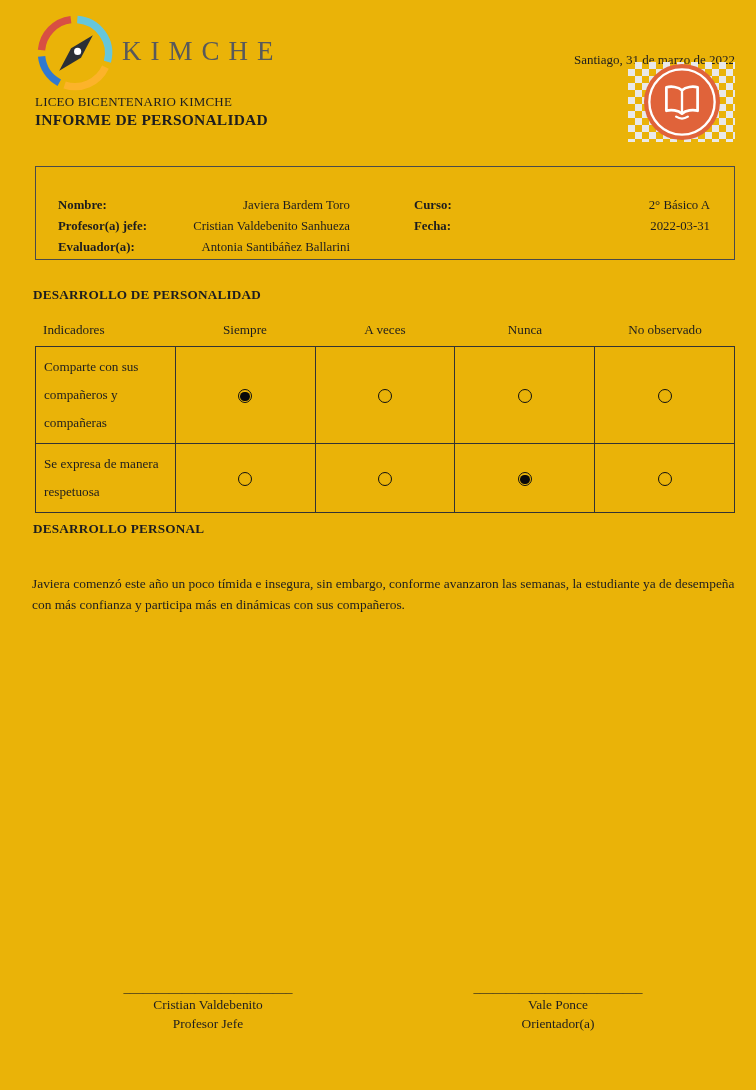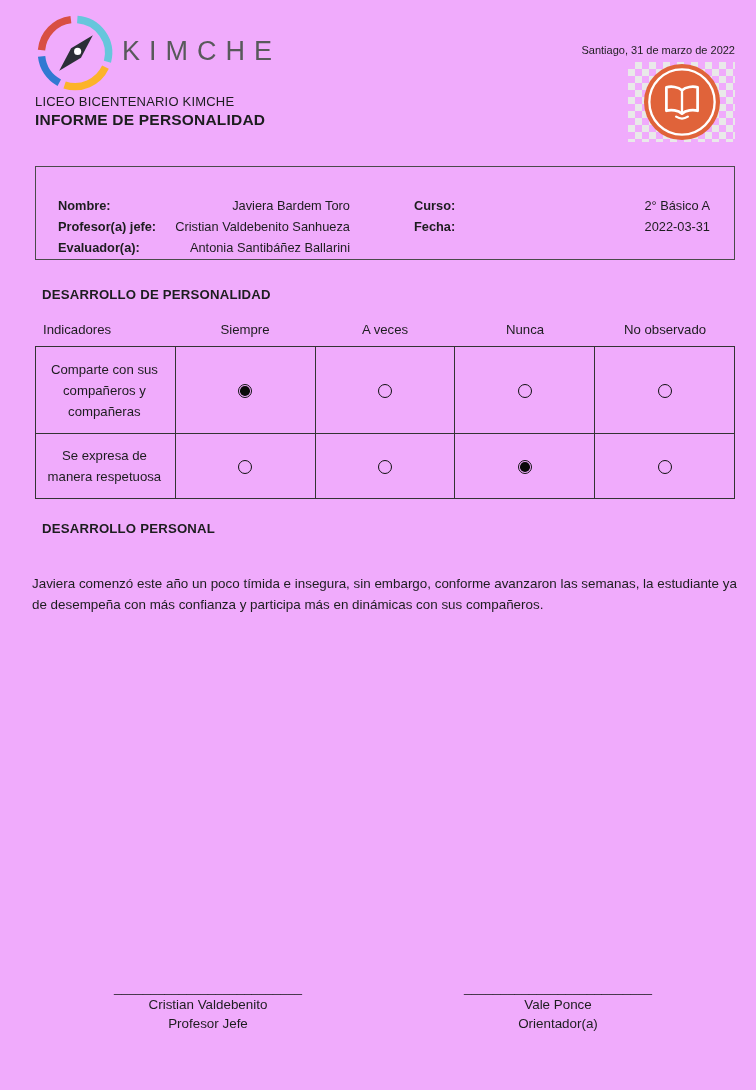--- a/index.html
+++ b/index.html
@@ -1,27 +1,27 @@
 <!DOCTYPE html>
 <html lang="es" style="--logo-red: #d84f43; --logo-cyan: #66c6dc; --logo-blue: #3179d2; --logo-yellow: #fcb32a; --needle-dark: #2b2f36; --brand-gray: #58595b; --badge-orange: #e0633a; --text-dark: #1d1d1f;"><head>
 <meta charset="utf-8">
 <style>
   html,body { margin:0; padding:0; background:#ffffff; }
   .page {
-    position:relative; width:756px; height:1090px; background:#f0abfc;
-    font-family:Liberation Sans, sans-serif;
+    position:relative; width:756px; height:1090px; background:#eab308;
+    font-family:Liberation Serif, serif;
     color:var(--text-dark,#1d1d1f); overflow:hidden;
   }
   
   .compass { position:absolute; left:33px; top:11px; width:84px; height:84px; }
   .brand {
     position:absolute; left:122px; top:36px; font-size:27px; font-weight:300;
     letter-spacing:9px; color:var(--brand-gray,#58595b);
   }
-  .place-date { position:absolute; right:21px; top:44px; font-size:11px;text-align:center; }
+  .place-date { position:absolute; right:21px; top:52px; font-size:13px;text-align:center; }
   .badge {
     position:absolute; left:628px; top:62px; width:107px; height:80px;
     display:flex; align-items:center; justify-content:center;
     background-image:
       linear-gradient(45deg,#e9e9e9 25%,transparent 25%,transparent 75%,#e9e9e9 75%),
       linear-gradient(45deg,#e9e9e9 25%,transparent 25%,transparent 75%,#e9e9e9 75%);
     background-size:14px 14px; background-position:0 0,7px 7px;
   }
   .school { position:absolute; left:35px; top:94px; font-size:13px; letter-spacing:.2px;text-align:center; }
   .report-title { position:absolute; left:35px; top:111px; font-size:15.5px; font-weight:700; letter-spacing:.2px; }
@@ -29,36 +29,36 @@
   .infobox {
     position:absolute; left:35px; top:166px; width:700px; height:94px;
     border:1px solid #4a4a4a; box-sizing:border-box; display:flex;
     padding:28px 24px 0 22px;
   }
   .info-col-left  { width:292px; }
   .info-col-right { width:296px; margin-left:auto; }
   .info-row { display:flex; justify-content:space-between; font-size:12.8px; line-height:21px; }
   .info-row .lbl { font-weight:700; }
   
-  .section-title { position:absolute; left:35px; font-size:13.2px; font-weight:700; letter-spacing:.2px;padding-left:7px; }
+  .section-title { position:absolute; left:26px; font-size:13.2px; font-weight:700; letter-spacing:.2px;padding-left:7px; }
   .st1 { top:287px; } .st2 { top:521px; }
   .ptable-head {
     position:absolute; left:35px; top:322px; width:700px;
     display:grid; grid-template-columns:140px 140px 140px 140px 140px;
     font-size:13.2px;
   }
   .ptable-head .hc { text-align:center; }
   .ptable-head .hc:first-child { text-align:left; padding-left:8px; }
   table.ptable {
     position:absolute; left:35px; top:346px; width:700px;
     border-collapse:collapse; table-layout:fixed;
   }
   table.ptable td { border:1.5px solid #333333; text-align:center; vertical-align:middle; }
   table.ptable td.ind {
-    text-align:center; padding:6px 10px 6px 8px; font-size:13.2px; line-height:21px;
+    text-align:left; padding:6px 10px 6px 8px; font-size:13.2px; line-height:28px;
   }
   table.ptable tr:nth-child(1) td { height:74px; }
   table.ptable tr:nth-child(2) td { height:52px; }
   .radio {
     display:inline-block; width:12px; height:12px; border:1.4px solid #111;
     border-radius:50%; position:relative; vertical-align:middle;
   }
   .radio.filled::after {
     content:""; position:absolute; left:1.2px; top:1.2px; right:1.2px; bottom:1.2px;
     background:#0a0a0a; border-radius:50%;

